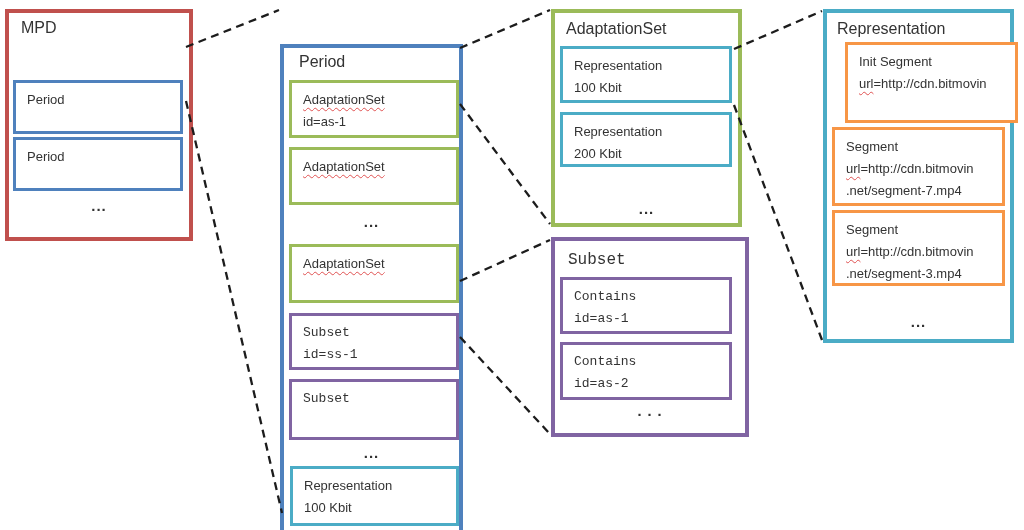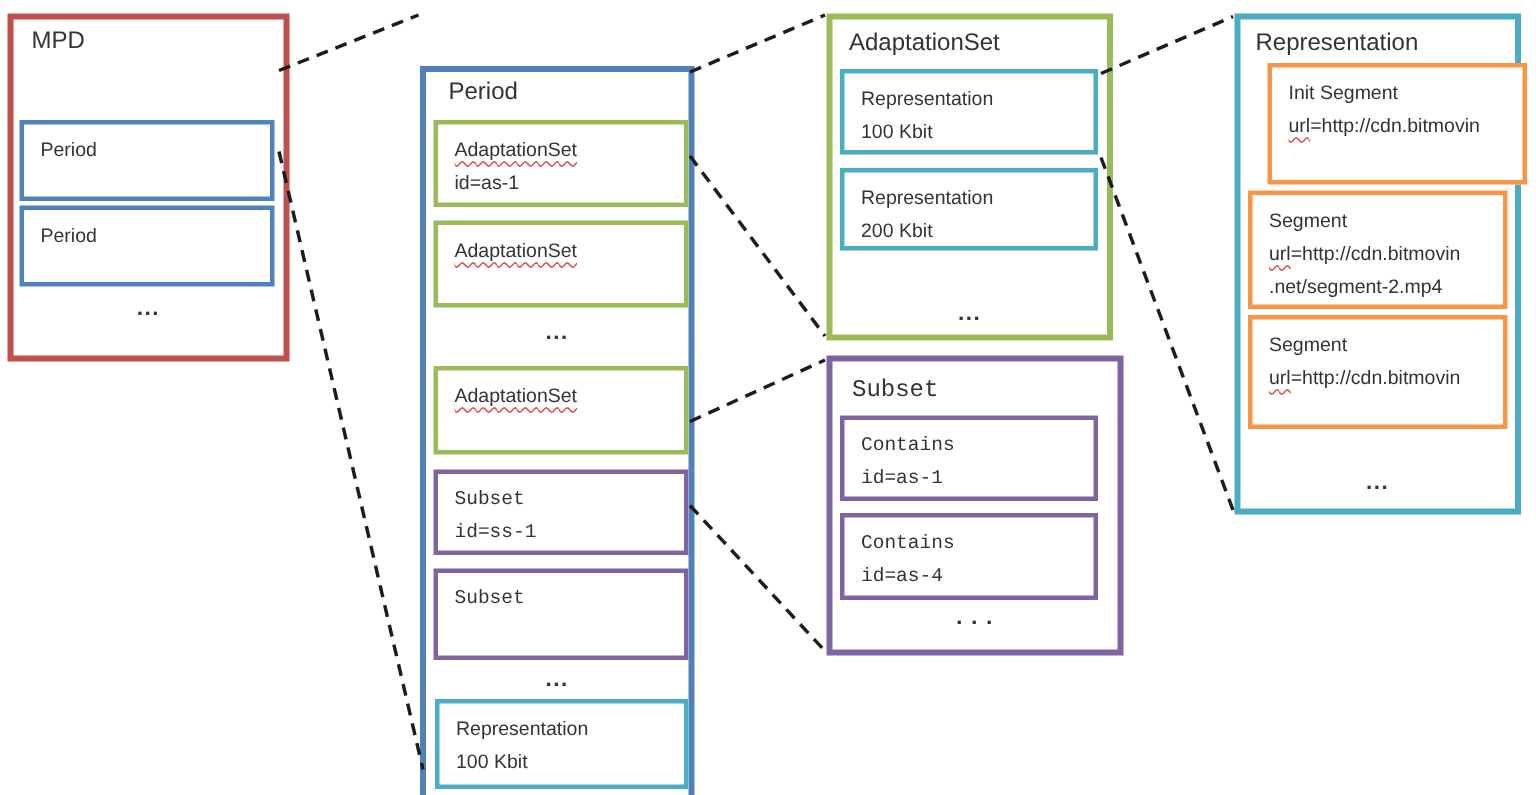--- a/index.html
+++ b/index.html
@@ -94,49 +94,50 @@
   <div class="abs outer b-purple" style="left:551px;top:237px;width:198px;height:200px;">
     <div class="title" style="padding:10px 0 0 13px;">Subset</div>
 
     <div class="abs inner b-purple item" style="left:5px;top:36px;width:172px;height:57px;">
       <div class="line">Contains</div>
       <div class="line">id=as-1</div>
     </div>
 
     <div class="abs inner b-purple item" style="left:5px;top:101px;width:172px;height:58px;">
       <div class="line">Contains</div>
-      <div class="line">id=as-4</div>
+      <div class="line">id=as-2</div>
     </div>
 
     <div class="ellipsis" style="top:163px;">...</div>
   </div>
 
   <div class="abs outer b-cyan" style="left:823px;top:9px;width:191px;height:334px;">
     <div class="title" style="padding:7px 0 0 10px;">Representation</div>
 
     <div class="abs inner b-orange item" style="left:18px;top:29px;width:173px;height:81px;">
       <div class="line">Init Segment</div>
       <div class="line">
         <span class="sp">url</span><span>=http://cdn.bitmovin</span>
       </div>
     </div>
 
     <div class="abs inner b-orange item" style="left:5px;top:114px;width:173px;height:79px;">
       <div class="line">Segment</div>
       <div class="line">
         <span class="sp">url</span><span>=http://cdn.bitmovin</span>
       </div>
-      <div class="line">.net/segment-2.mp4</div>
+      <div class="line">.net/segment-7.mp4</div>
     </div>
 
     <div class="abs inner b-orange item" style="left:5px;top:197px;width:173px;height:76px;">
       <div class="line">Segment</div>
       <div class="line">
         <span class="sp">url</span><span>=http://cdn.bitmovin</span>
       </div>
+      <div class="line">.net/segment-3.mp4</div>
     </div>
 
     <div class="ellipsis" style="top:300px;">...</div>
   </div>
 
   <svg class="connectors" width="1024" height="530" viewBox="0 0 1024 530">
     <g stroke="#1c1c1c" stroke-width="2.3" stroke-dasharray="8 5.5" fill="none" stroke-linecap="butt">
       <line x1="186" y1="47" x2="279" y2="10"></line>
       <line x1="186" y1="101" x2="282" y2="513"></line>
       <line x1="460" y1="48" x2="550" y2="10"></line>

